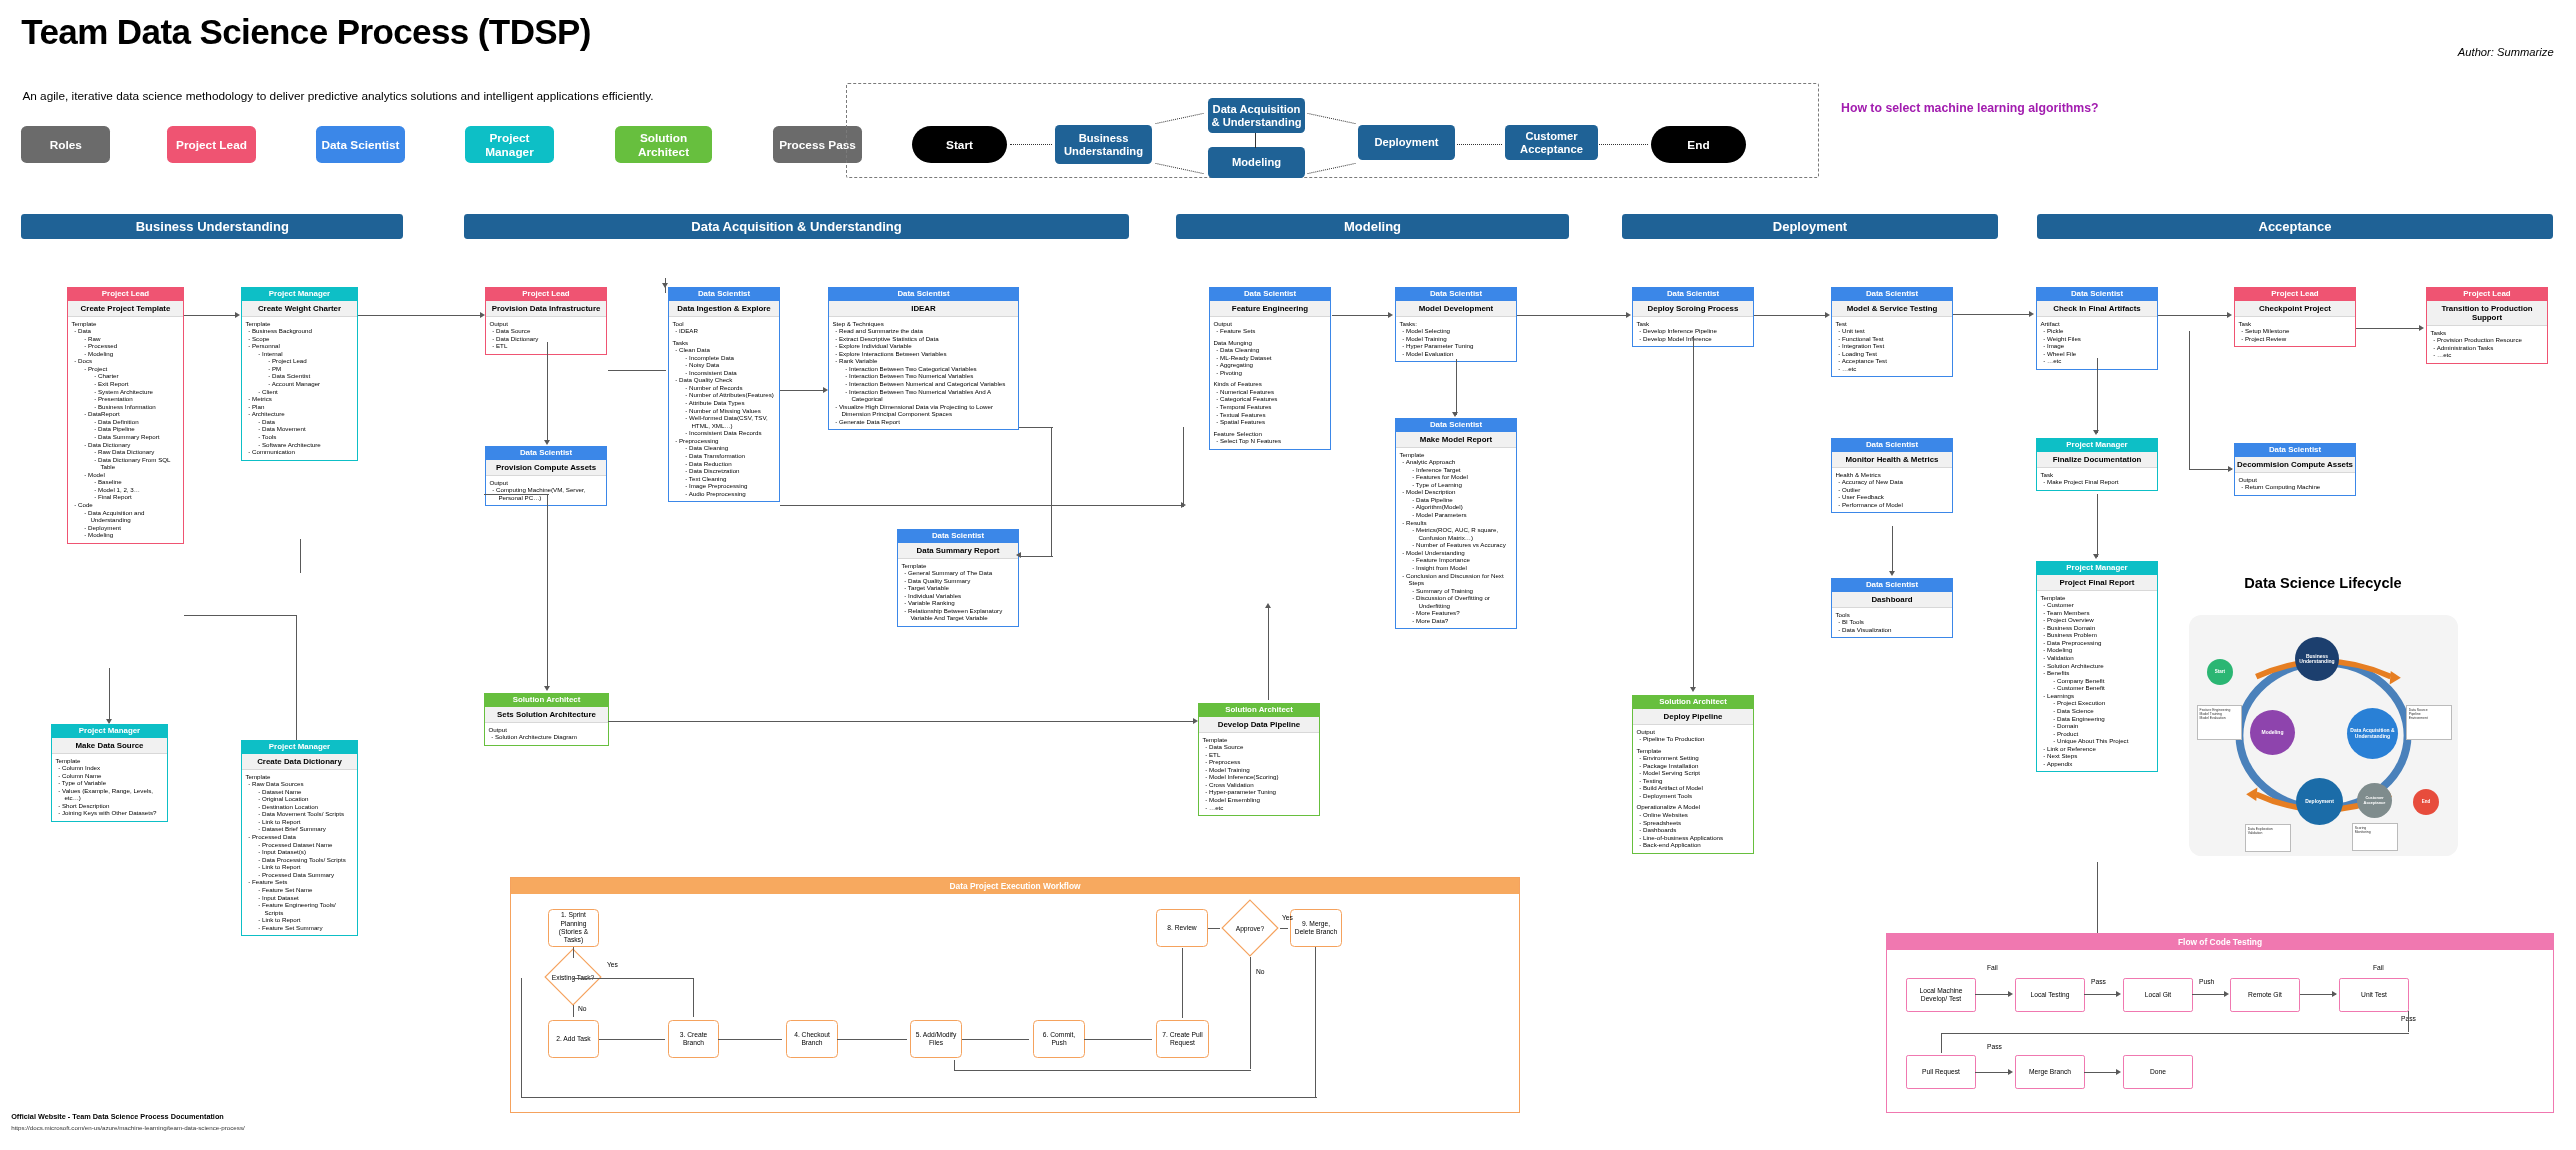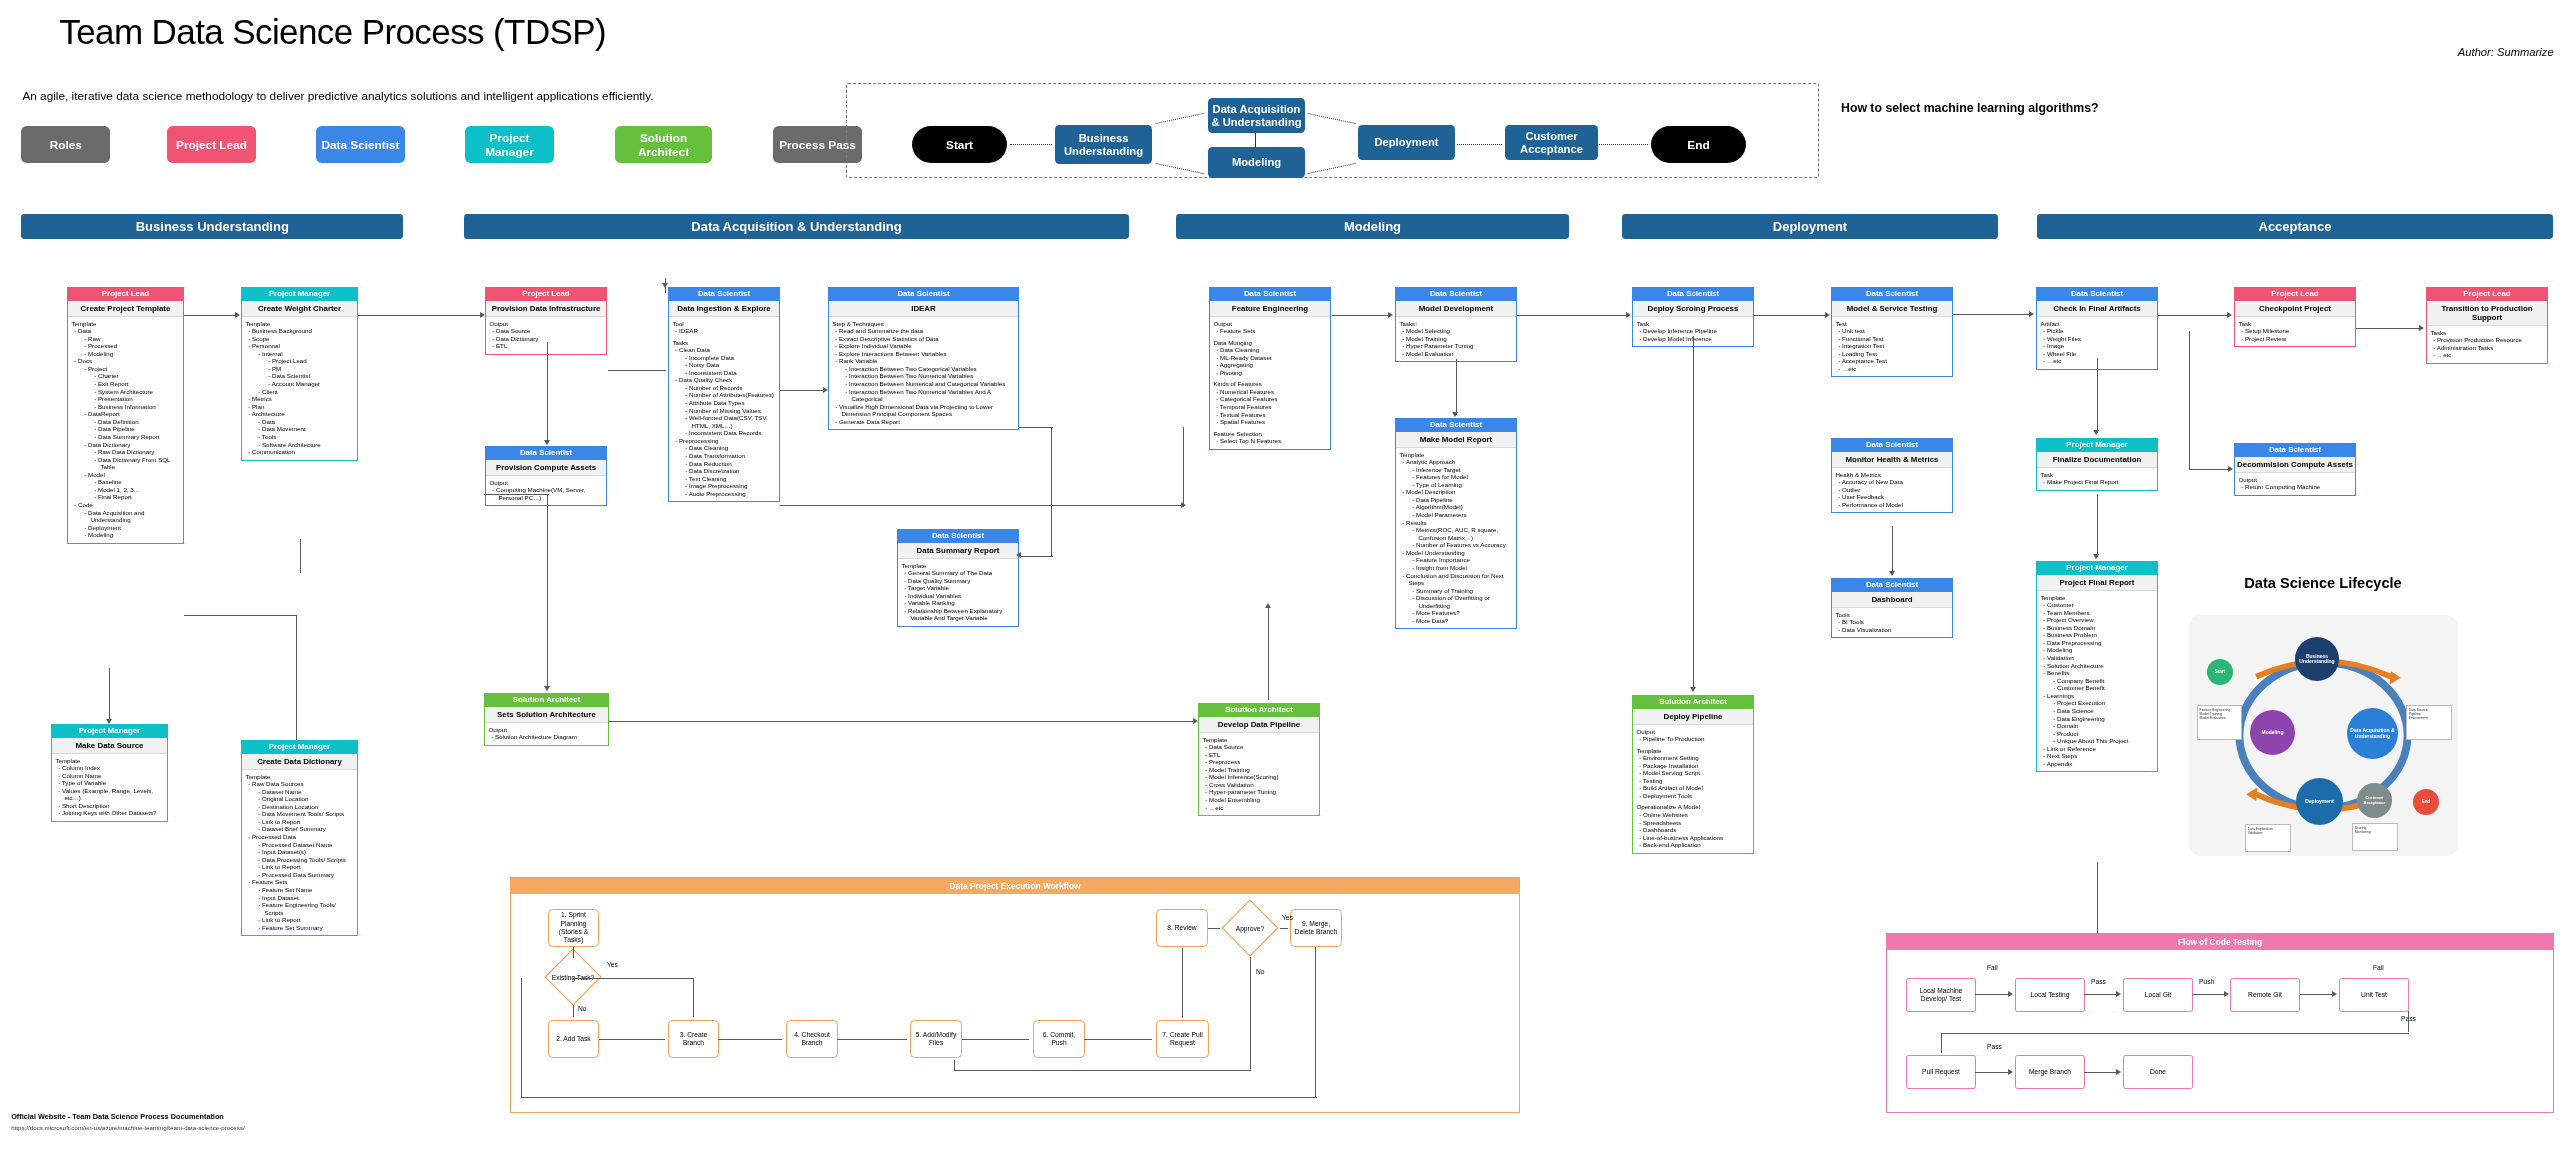--- a/index.html
+++ b/index.html
@@ -4,41 +4,41 @@
 <style>
   * { box-sizing: border-box; margin:0; padding:0; }
   body {
     width:2576px; height:1151px; background:#ffffff;
     font-family:"Liberation Sans", sans-serif; color:#000;
     position:relative; overflow:hidden;
   }
   .abs { position:absolute; }
 
   
-  #title { left:21.3px; top:12.3px; font-size:35px; font-weight:normal; letter-spacing:-0.6px;margin-left:38px; }
+  #title { left:21.3px; top:12.3px; font-size:35px; font-weight:bold; letter-spacing:-0.6px; }
   #subtitle { left:22.4px; top:89px; font-size:11.8px; }
   #author { right:22.4px; top:46px; font-size:11.2px; font-style:italic; }
 
   
   .rolebox {
     height:37px; border-radius:5.6px; color:#fff; font-weight:bold; font-size:11.8px;
     display:flex; align-items:center; justify-content:center; text-align:center;
   }
   .pill {
     height:37px; border-radius:19px/18.5px; background:#000; color:#fff;
     font-weight:bold; font-size:11.8px; display:flex; align-items:center; justify-content:center;
   }
   .flowbox {
     background:#1f6296; color:#fff; border-radius:4.5px; font-weight:bold; font-size:11.2px;
     display:flex; align-items:center; justify-content:center; text-align:center; line-height:1.15;
   }
   #dashframe { border:1.7px dashed #7a7a7a; border-radius:2.2px; }
 
   
-  #mlq { font-size:12.3px; font-weight:bold; color:#000000; }
+  #mlq { font-size:12.3px; font-weight:bold; color:#a21caf; }
   #mltable { border-collapse:collapse; font-size:8.4px; }
   #mltable td { border:1.1px dashed #2f7fe0; text-align:center; vertical-align:middle; padding:2.2px 1.7px; line-height:1.25; }
   #mltable td.h1 { background:#1565ff; color:#fff; font-weight:bold; font-size:10px; border:none; }
   #mltable td.h2 { background:#2ad2d2; color:#fff; font-weight:bold; font-size:10px; border:none; }
   #mltable td.c1 { color:#1565ff; font-weight:bold; }
   #mltable td.c2 { color:#2ad2d2; font-weight:bold; }
 
   
   .phasebar {
     height:25px; background:#1f6296; color:#fff; border-radius:3.4px;

